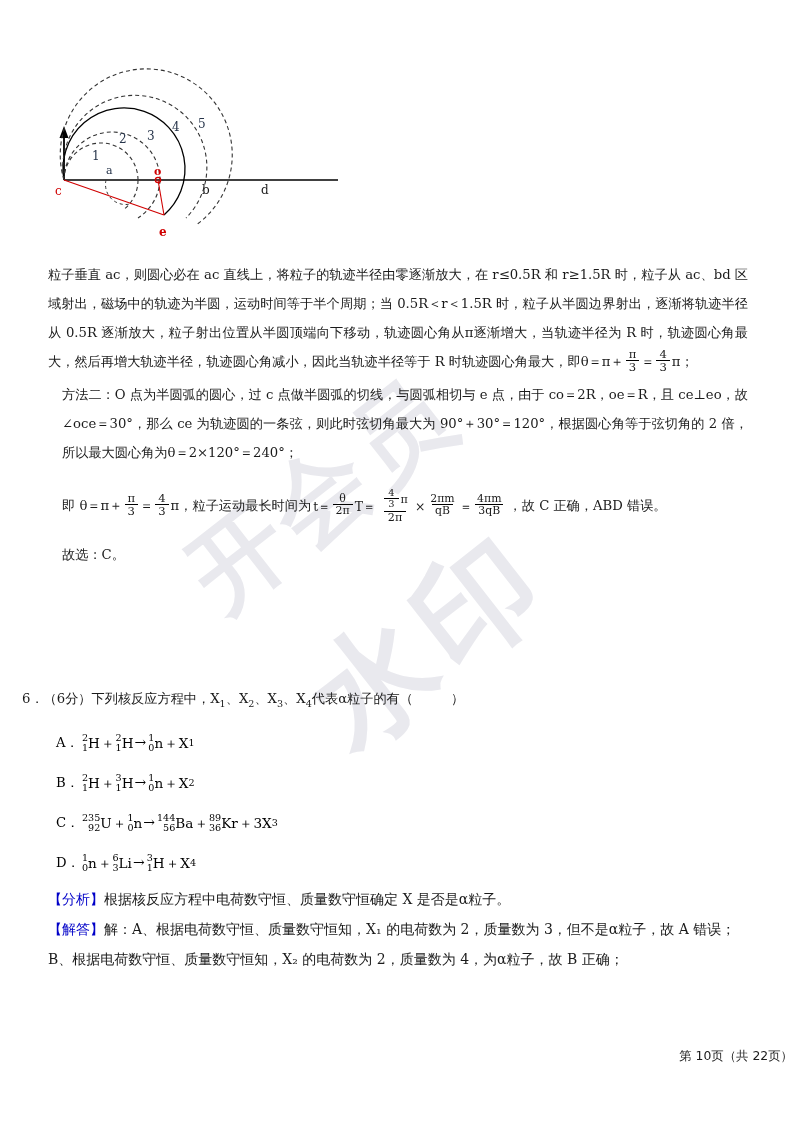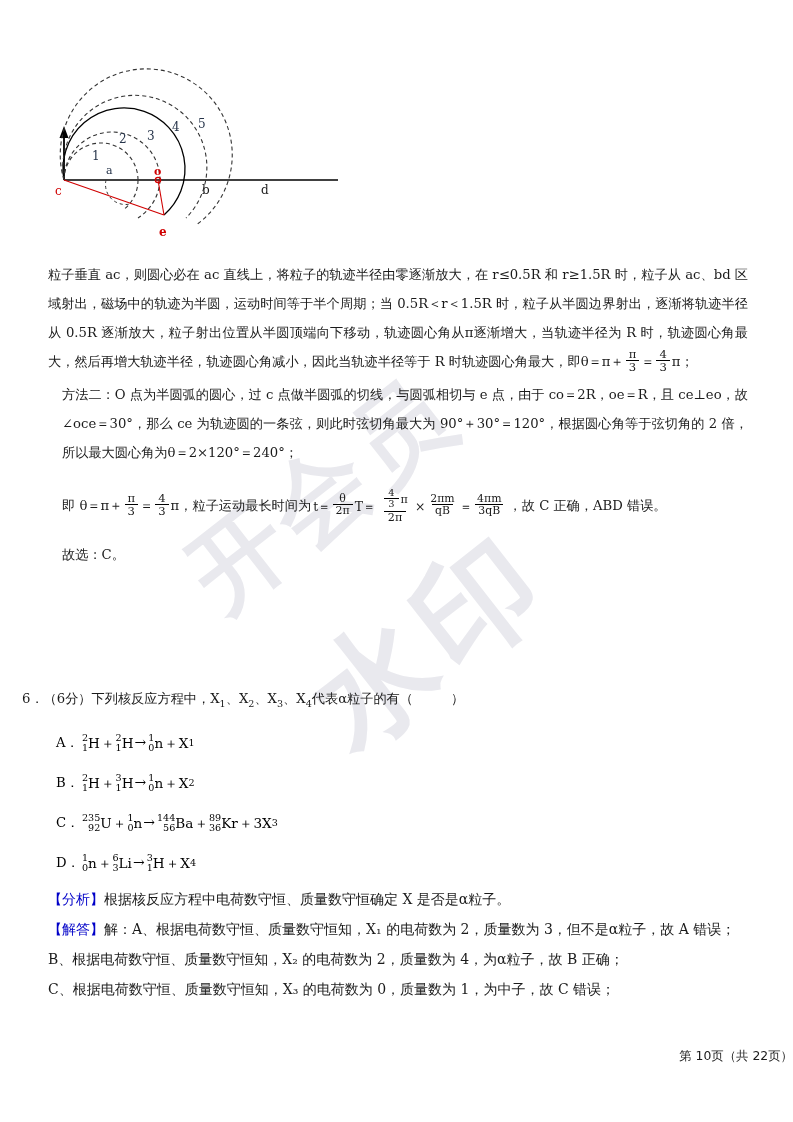--- a/index.html
+++ b/index.html
@@ -445,22 +445,19 @@
   <div class="analysis">
     <div class="a-line">
       <span class="tag">【分析】</span><span>根据核反应方程中电荷数守恒、质量数守恒确定 X 是否是α粒子。</span>
     </div>
     <div class="a-line">
       <span class="tag">【解答】</span><span>解：A、根据电荷数守恒、质量数守恒知，X₁ 的电荷数为 2，质量数为 3，但不是α粒子，故 A 错误；</span>
     </div>
     <div class="a-line">
       <span>B、根据电荷数守恒、质量数守恒知，X₂ 的电荷数为 2，质量数为 4，为α粒子，故 B 正确；</span>
     </div>
-    <div class="a-line">
-      <span>C、根据电荷数守恒、质量数守恒知，X₃ 的电荷数为 0，质量数为 1，为中子，故 C 错误；</span>
-    </div>
   </div>
 
   <div class="footer">
     <span>第 10页（共 22页）</span>
   </div>
 
 </div>
 
 </body></html>

